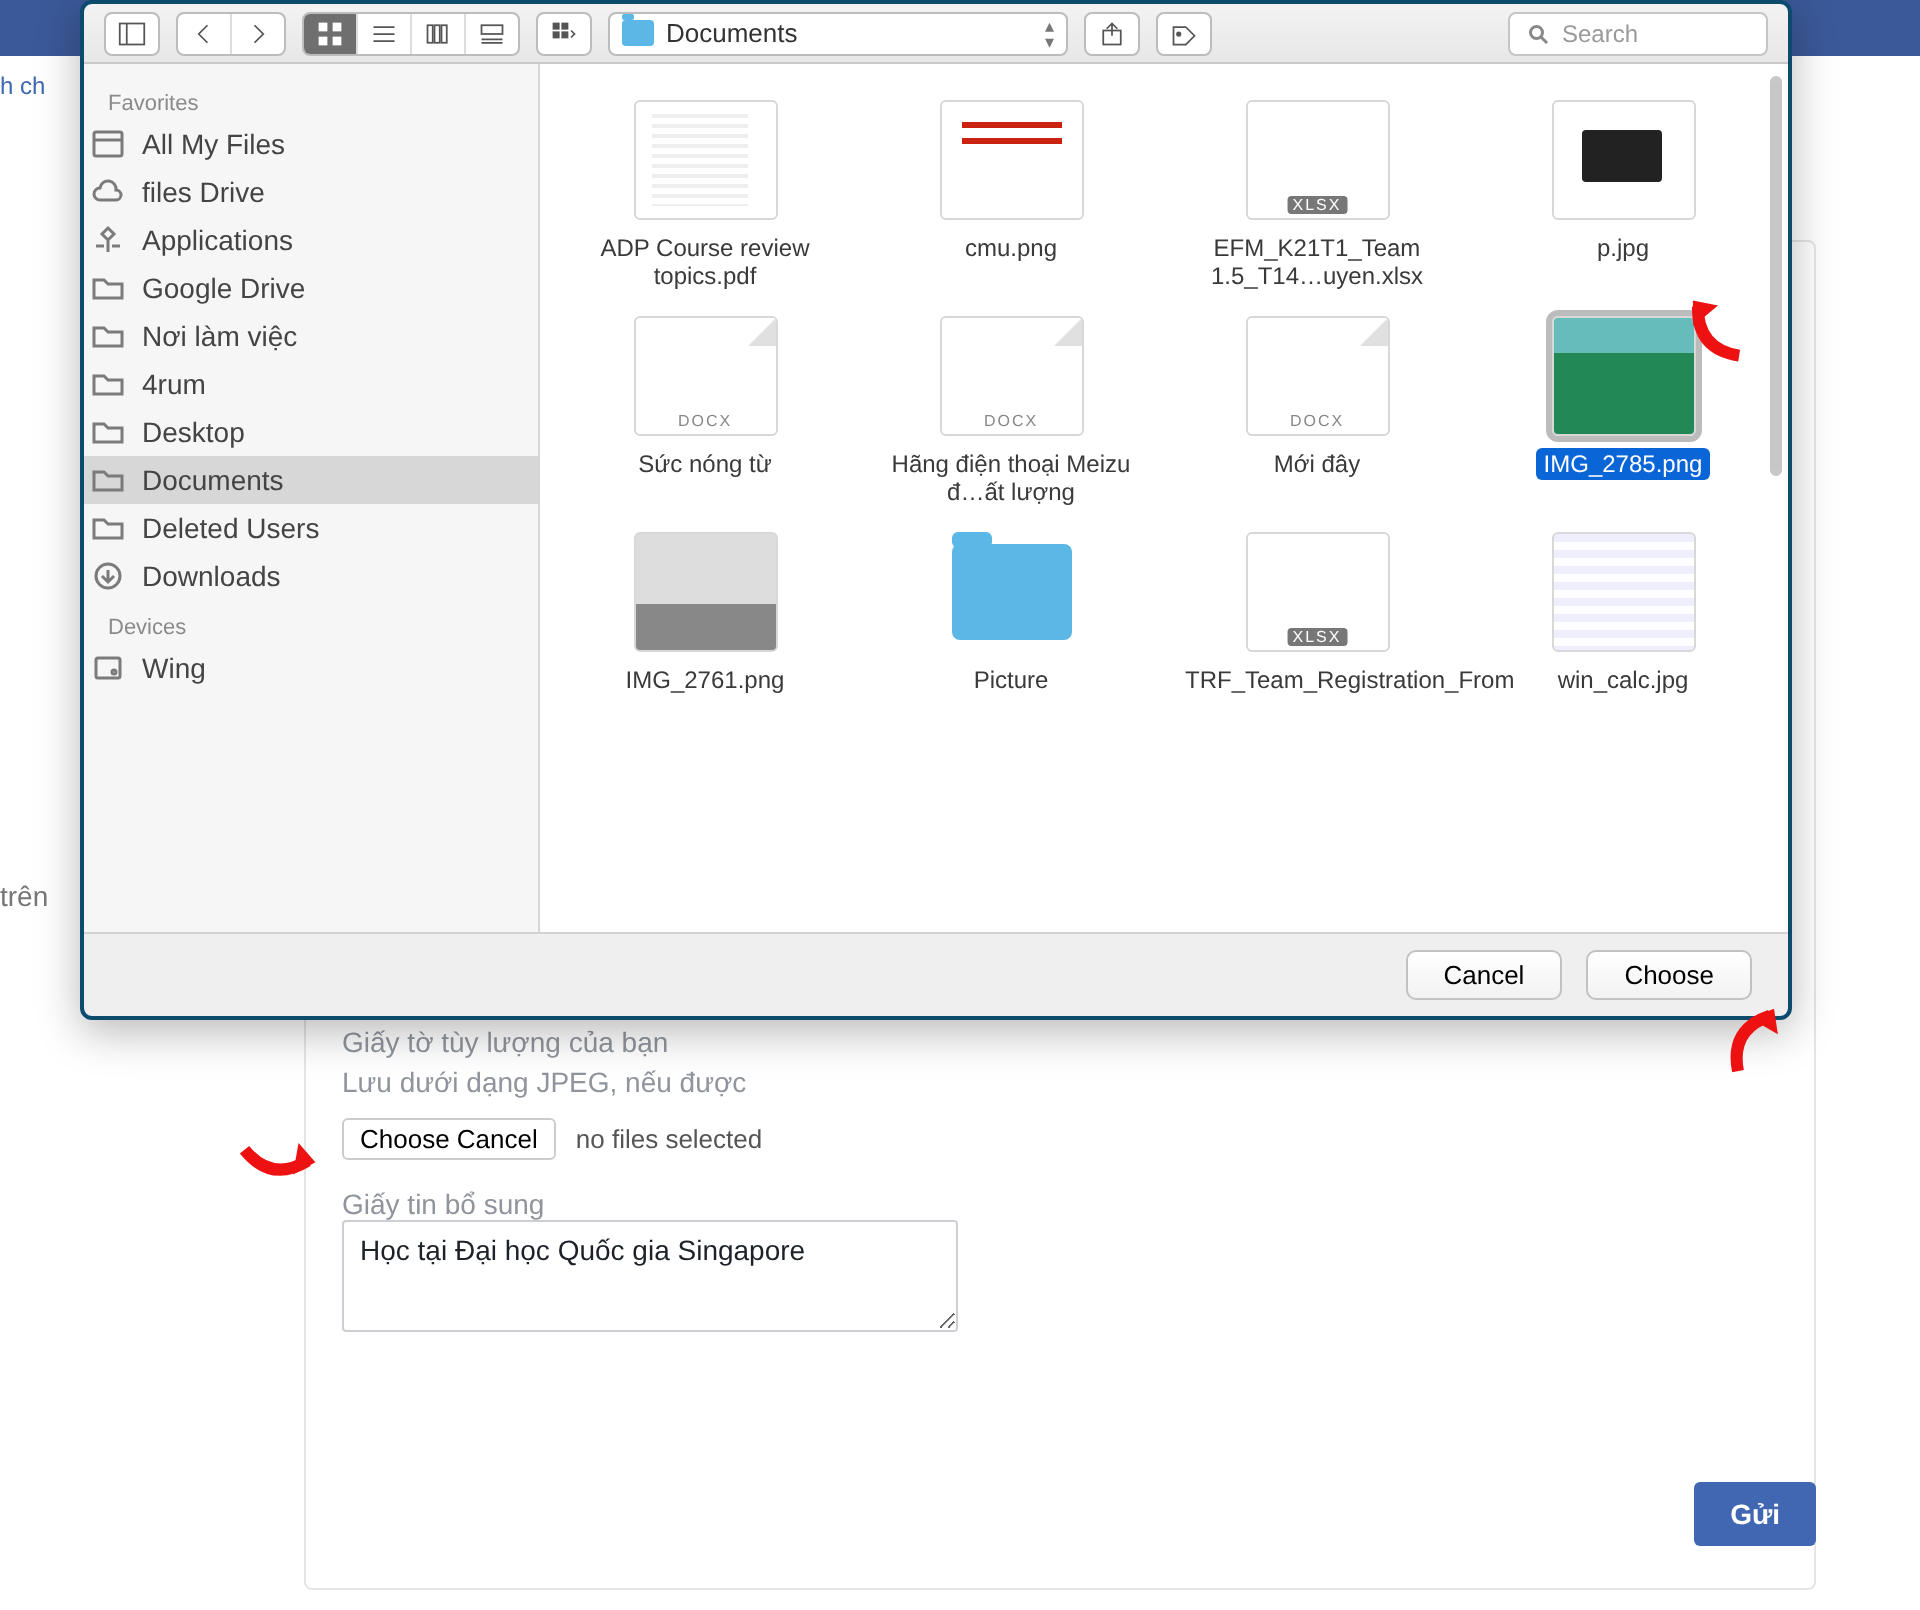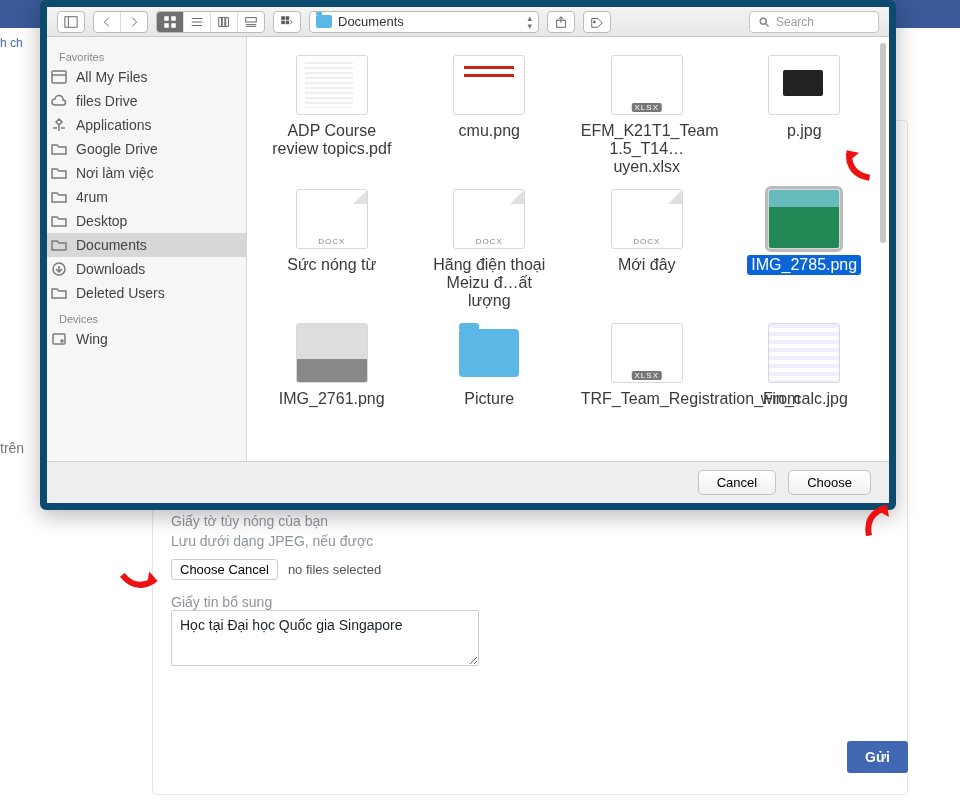--- a/index.html
+++ b/index.html
@@ -3,51 +3,51 @@
 <meta charset="utf-8">
 <style>
   * { box-sizing: border-box; margin: 0; padding: 0; font-family: -apple-system, "Helvetica Neue", Arial, sans-serif; }
   body { width: 960px; height: 805px; background: #fff; position: relative; overflow: hidden; }
   .facebook-bar { position:absolute; top:0; left:0; right:0; height:28px; background:#3b5998; }
   .header-link { position:absolute; top:36px; left:0; color:#4267b2; font-size:12px; }
 
   
   .finder {
     position:absolute; top:0; left:40px; width:856px; height:510px;
-    background:#ececec; border:7px solid #0c4a6e; border-radius:6px;
+    background:#ececec; border:2px solid #0c4a6e; border-radius:6px;
     box-shadow:0 6px 22px rgba(0,0,0,.28);
   }
   .toolbar { height:30px; background:linear-gradient(#f3f3f3,#e7e7e7); border-bottom:1px solid #c9c9c9;
              display:flex; align-items:center; gap:8px; padding:4px 10px; font-size:12px; color:#555; border-radius:6px 6px 0 0;}
   .group { display:inline-flex; border:1px solid #bcbcbc; border-radius:4px; background:#fff; overflow:hidden; height:22px;}
   .btn { display:flex; align-items:center; justify-content:center; padding:0 6px; border-right:1px solid #ddd; cursor:pointer; }
   .btn:last-child{border-right:none;}
   .btn svg { width:14px; height:14px; fill:#555; stroke:#555;}
   .btn.active { background:#6f6f6f;}
   .btn.active svg { fill:#fff; stroke:#fff;}
   .loc-drop { flex:1; max-width:230px; height:22px; background:#fff; border:1px solid #bcbcbc; border-radius:4px;
               display:flex; align-items:center; padding:0 6px; gap:6px; font-size:13px; color:#333; position:relative;}
   .loc-drop .folder-ic{width:16px;height:13px;background:#5ab7e6;border-radius:2px;position:relative;}
   .loc-drop .folder-ic::before{content:"";position:absolute;top:-3px;left:0;width:6px;height:3px;background:#5ab7e6;border-radius:1px;}
   .chev { margin-left:auto; font-size:9px; color:#777; line-height:8px; text-align:center;}
   .search-pill { margin-left:auto; display:flex; align-items:center; gap:6px; border:1px solid #c5c5c5; border-radius:4px;
                  background:#fff; padding:0 8px; height:22px; width:130px; color:#9a9a9a; font-size:12px;}
   .search-pill svg{width:12px;height:12px;fill:none;stroke:#888;stroke-width:2;}
 
   .finder-body { position:absolute; top:30px; bottom:42px; left:0; right:0; display:flex;}
-  .sidebar { width:200px; background:#f6f6f6; border-right:1px solid #d6d6d6; padding:6px 0; overflow:auto;}
+  .sidebar { width:228px; background:#f6f6f6; border-right:1px solid #d6d6d6; padding:6px 0; overflow:auto;}
   .side-head { font-size:11px; color:#8a8a8a; padding:8px 12px 2px; font-weight:500;}
   .side-item { display:flex; align-items:center; gap:8px; padding:4px 3px; font-size:14px; color:#444; cursor:pointer;}
   .side-item.sel { background:#d7d7d7;}
   .side-item .ic { width:18px; height:14px; display:flex; align-items:center; justify-content:center;}
   .side-item .ic svg{width:18px;height:16px;fill:none;stroke:#7b7b7b;stroke-width:1.5;}
   .browser { flex:1; background:#fff; position:relative;}
   .scroll { position:absolute; right:3px; top:6px; width:6px; height:200px; background:#c7c7c7; border-radius:3px;}
   .grid { padding:14px 6px; display:grid; grid-template-columns:repeat(4, 1fr); gap:6px 0; }
-  .file { text-align:center; font-size:16px; color:#3a3a3a; padding:4px 4px 2px; }
+  .file { text-align:center; font-size:12px; color:#3a3a3a; padding:4px 4px 2px; }
   .thumb { width:72px; height:60px; margin:0 auto 6px; background:#fff; border:1px solid #d8d8d8; border-radius:3px;
            position:relative; overflow:hidden;}
   .docx::after{content:"DOCX";position:absolute;bottom:2px;left:50%;transform:translateX(-50%);
                font-size:8px;letter-spacing:1px;color:#888;}
   .docx .corner{position:absolute;top:0;right:0;width:14px;height:14px;background:linear-gradient(135deg,#fff 48%,#e0e0e0 52%);}
   .xlsx::after{content:"XLSX";position:absolute;bottom:2px;left:50%;transform:translateX(-50%);
                font-size:8px;letter-spacing:1px;color:#fff;background:#777;border-radius:2px;padding:0 3px;}
   .pdf-thumb::before{content:"";position:absolute;left:8px;top:6px;right:14px;bottom:6px;
                      background:repeating-linear-gradient(#eee,#eee 2px,#fff 2px,#fff 5px);}
   .png-redbar::after{content:"";position:absolute;left:10px;right:10px;top:10px;height:3px;background:#c21;}
@@ -90,21 +90,21 @@
   .arrow svg{width:100%;height:100%;}
 </style>
 </head>
 <body>
 
 <div class="facebook-bar"></div>
 <span class="header-link">h ch</span>
 
 <div class="form-panel">
   <div class="form-inner">
-    <div class="lbl">Giấy tờ tùy nóng của bạn</div>
+    <div class="lbl">Giấy tờ tùy lượng của bạn</div>
     <div class="hint">Lưu dưới dạng JPEG, nếu được</div>
     <div class="choose-row">
       <button class="choose-btn">Choose Cancel</button>
       <span>no files selected</span>
     </div>
     <div class="lbl">Giấy tin bổ sung</div>
     <textarea style="">Học tại Đại học Quốc gia Singapore</textarea>
   </div>
 </div>
 <button class="submit">Gửi</button>
@@ -269,33 +269,33 @@
             <span class="ic">
               <svg viewBox="0 0 18 16">
                 <path d="M2 4h5l2 2h7v7H2z"></path>
               </svg>
             </span>
             <span>Documents</span>
           </div>
           <div class="side-item">
             <span class="ic">
               <svg viewBox="0 0 18 16">
+                <path d="M2 4h5l2 2h7v7H2z"></path>
+              </svg>
+            </span>
+            <span>Deleted Users</span>
+          </div>
+          <div class="side-item">
+            <span class="ic">
+              <svg viewBox="0 0 18 16">
                 <circle cx="9" cy="8" r="6"></circle>
                 <path d="M9 5v5M6 8l3 3 3-3"></path>
               </svg>
             </span>
             <span>Downloads</span>
-          </div>
-          <div class="side-item">
-            <span class="ic">
-              <svg viewBox="0 0 18 16">
-                <path d="M2 4h5l2 2h7v7H2z"></path>
-              </svg>
-            </span>
-            <span>Deleted Users</span>
           </div>
         </div>
       <div class="side-head">Devices</div>
       <div id="dev-list">
           <div class="side-item">
             <span class="ic">
               <svg viewBox="0 0 18 16">
                 <rect x="3" y="3" width="12" height="10" rx="1"></rect>
                 <circle cx="12" cy="10" r="1"></circle>
               </svg>

